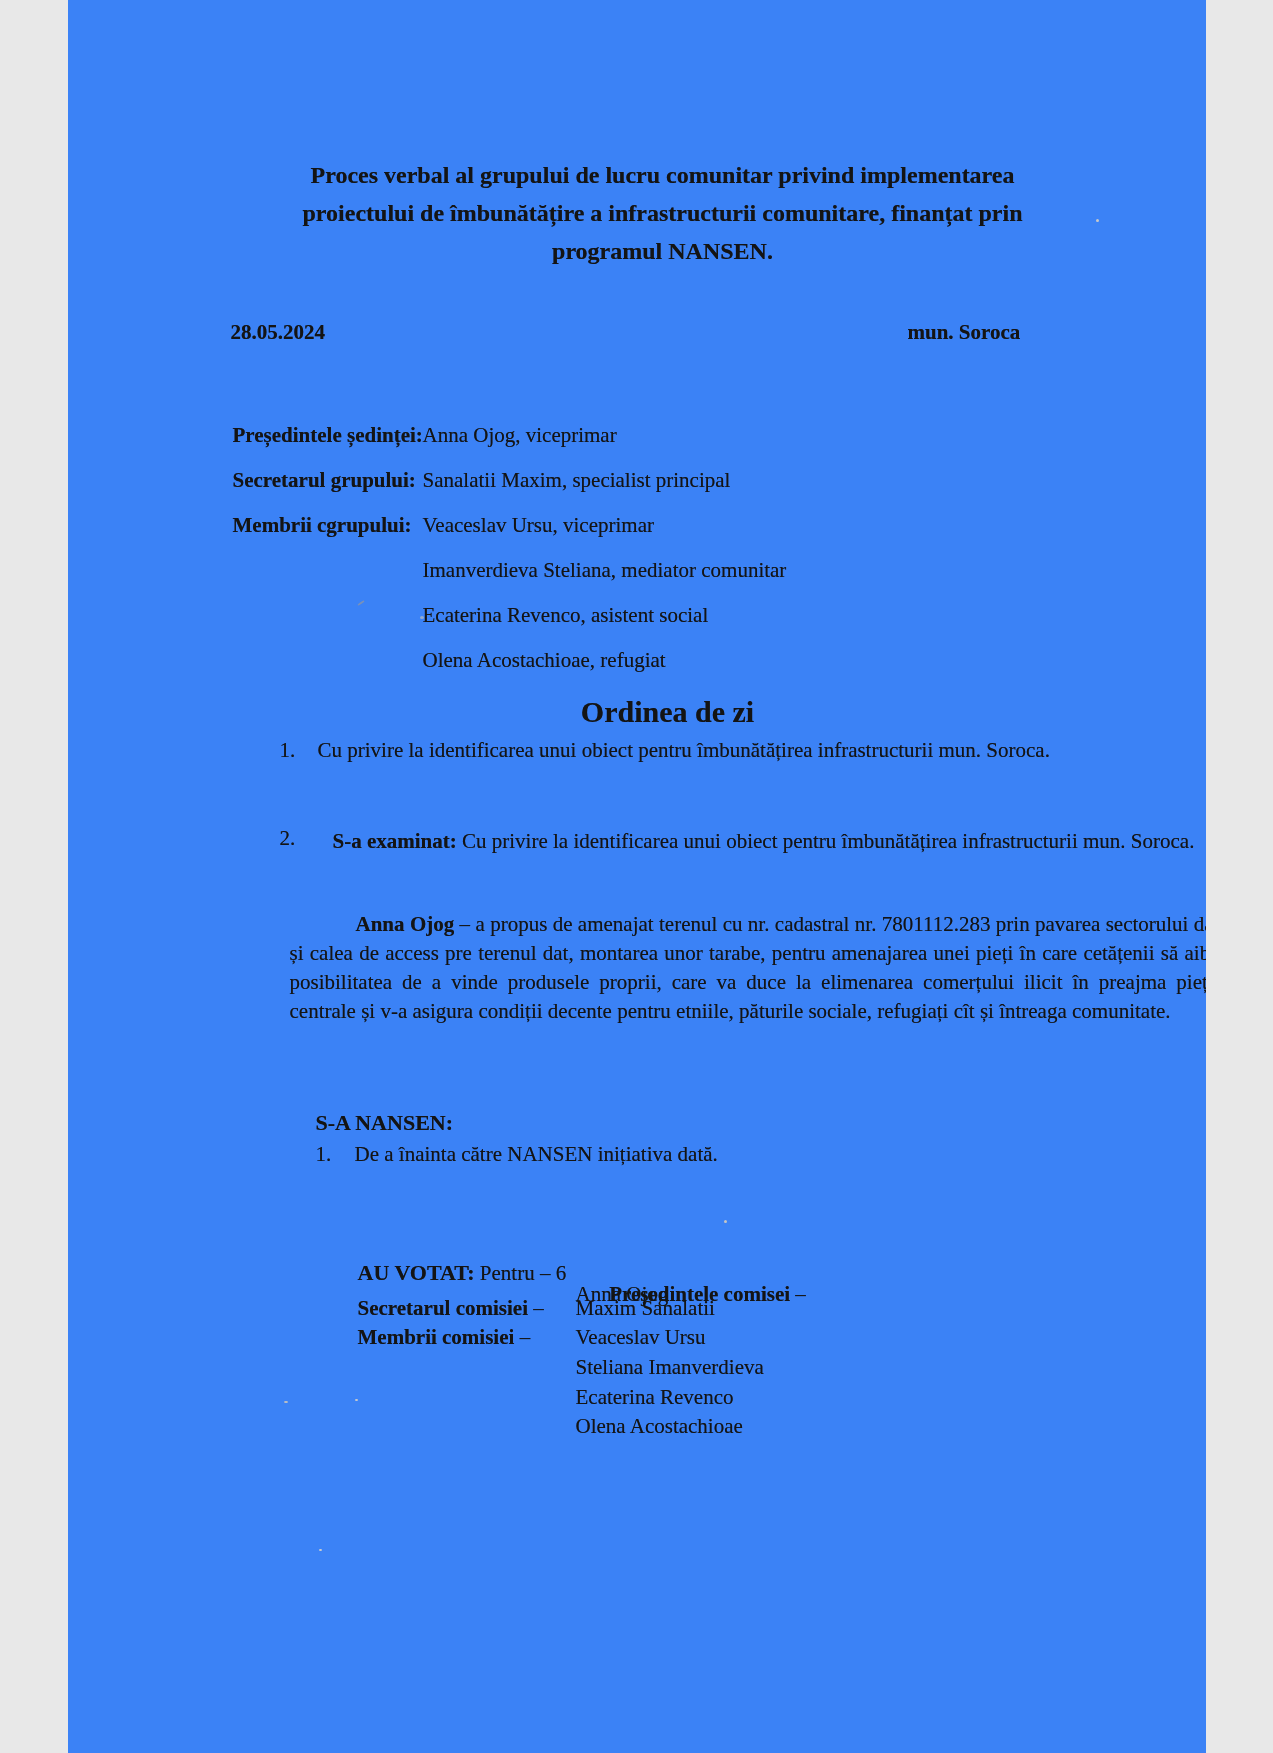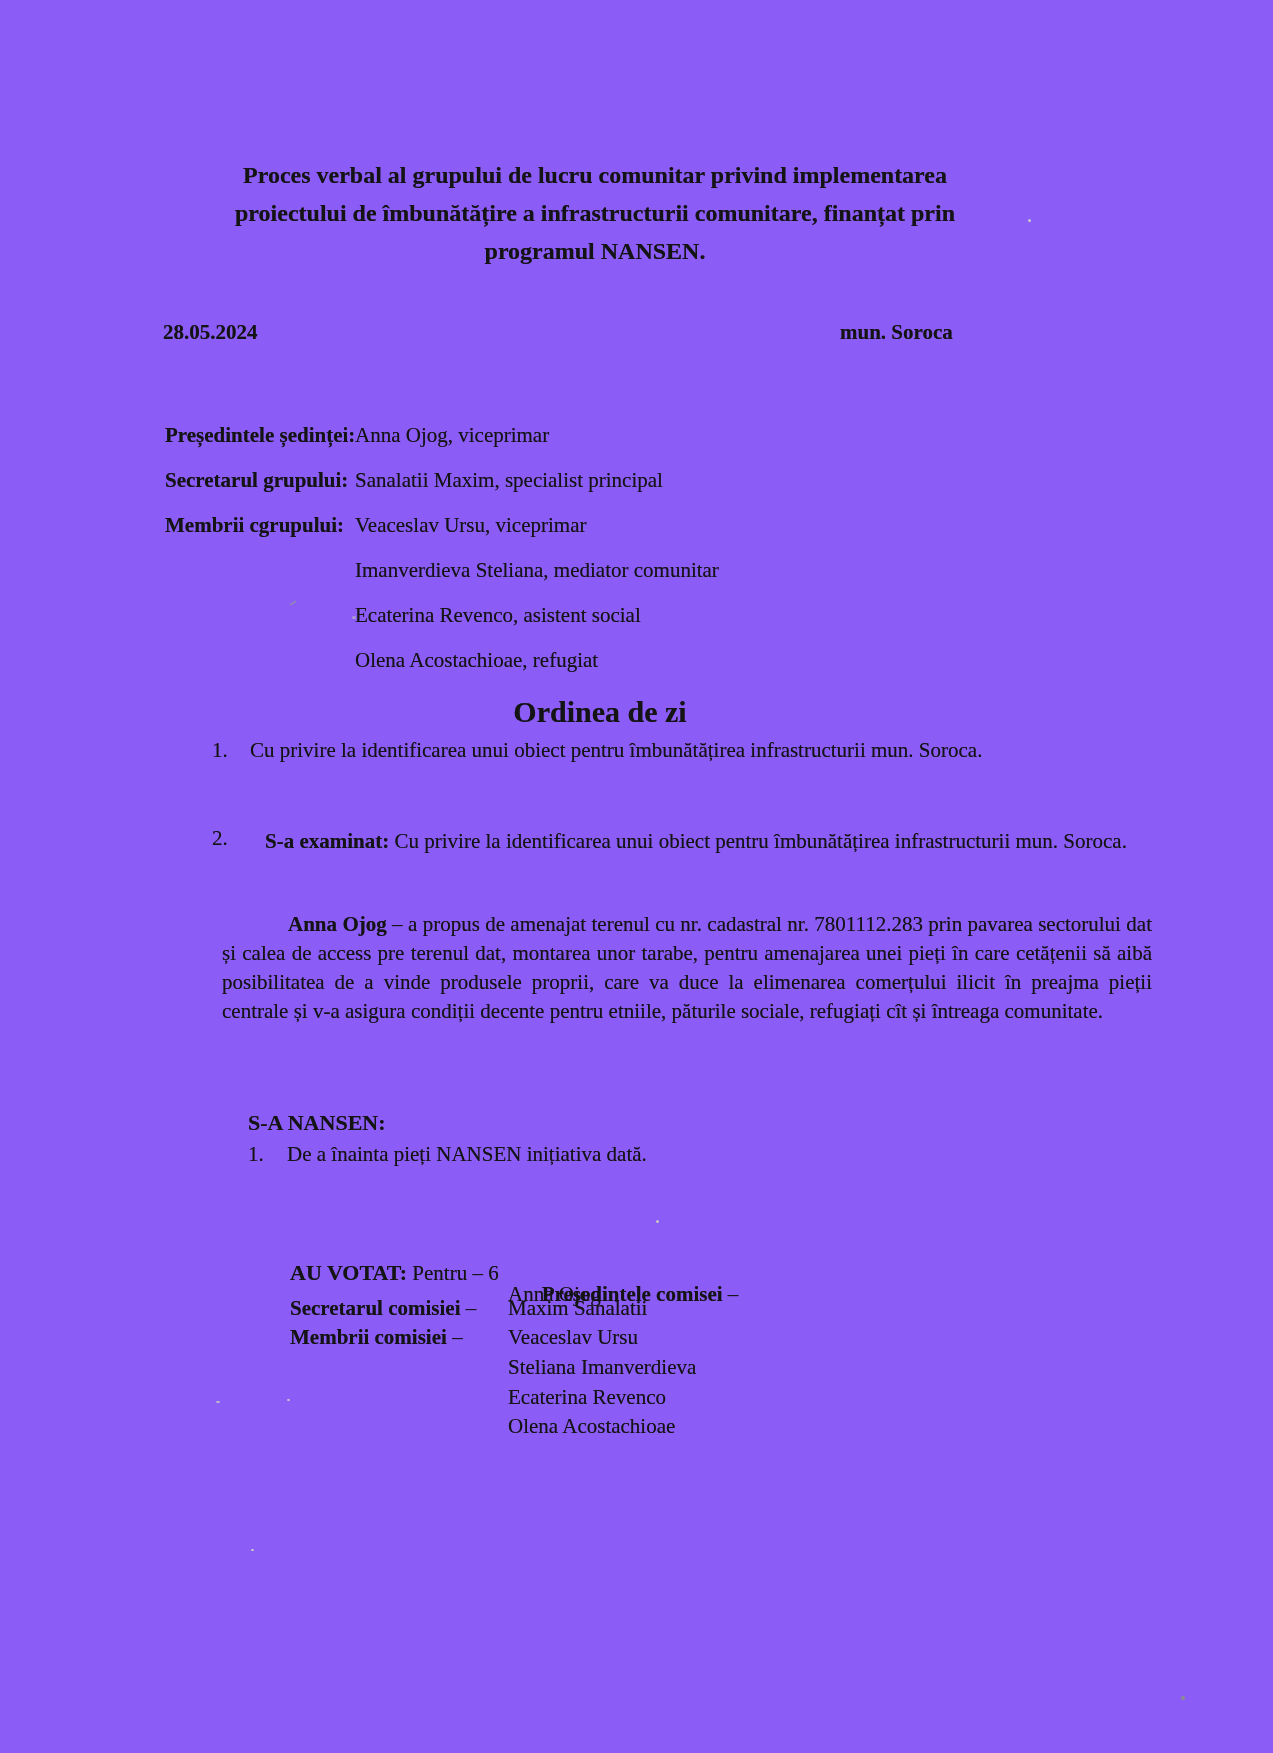--- a/index.html
+++ b/index.html
@@ -1,21 +1,21 @@
 <!DOCTYPE html>
 <html><head>
 <meta charset="utf-8">
 <style>
   html, body { margin: 0; padding: 0; background: #e8e8e8; }
   .page {
     position: relative;
-    width: 1273px;
+    width: 1138px;
     height: 1753px;
     margin: 0 auto;
-    background: #8b5cf6;
+    background: #3b82f6;
     color: #141414;
     font-family: "Liberation Serif", "DejaVu Serif", serif;
     font-size: 21px;
     overflow: hidden;
     text-shadow: 0 0 0.4px rgba(20,20,20,0.55);
   }
   .abs { position: absolute; }
   .b { font-weight: bold; }
   .doc-title {
     top: 156px; left: 150px; width: 890px;
@@ -92,21 +92,21 @@
       <span class="b">S-a examinat:</span><span> Cu privire la identificarea unui obiect pentru îmbunătățirea infrastructurii mun. Soroca.</span>
     </div>
   </div>
 
   <p class="abs proposal">
     <span class="b">Anna Ojog</span><span> – a propus de amenajat terenul cu nr. cadastral nr. 7801112.283 prin pavarea sectorului dat și calea de access pre terenul dat, montarea unor tarabe, pentru amenajarea unei pieți în care cetățenii să aibă posibilitatea de a vinde produsele proprii, care va duce la elimenarea comerțului ilicit în preajma pieții centrale și v-a asigura condiții decente pentru etniile, păturile sociale, refugiați cît și întreaga comunitate.</span>
   </p>
 
   <div class="abs decis-heading">S-A NANSEN:</div>
   <span class="abs list-num" style="left:248px; top:1142px;">1.</span>
-  <span class="agenda-item-text" style="left:287px; top:1142px;">De a înainta pieți NANSEN inițiativa dată.</span>
+  <span class="agenda-item-text" style="left:287px; top:1142px;">De a înainta către NANSEN inițiativa dată.</span>
 
   <div class="abs vote-line">
     <span class="vote-label">AU VOTAT:</span><span> Pentru – 6</span>
   </div>
 
   <div class="abs signatures">
     <div class="sig-row" style="top:16px;text-align:center;">
       <span class="b">Președintele comisei</span><span> – </span>
       <span class="sig-name">Anna Ojog</span>
     </div>

